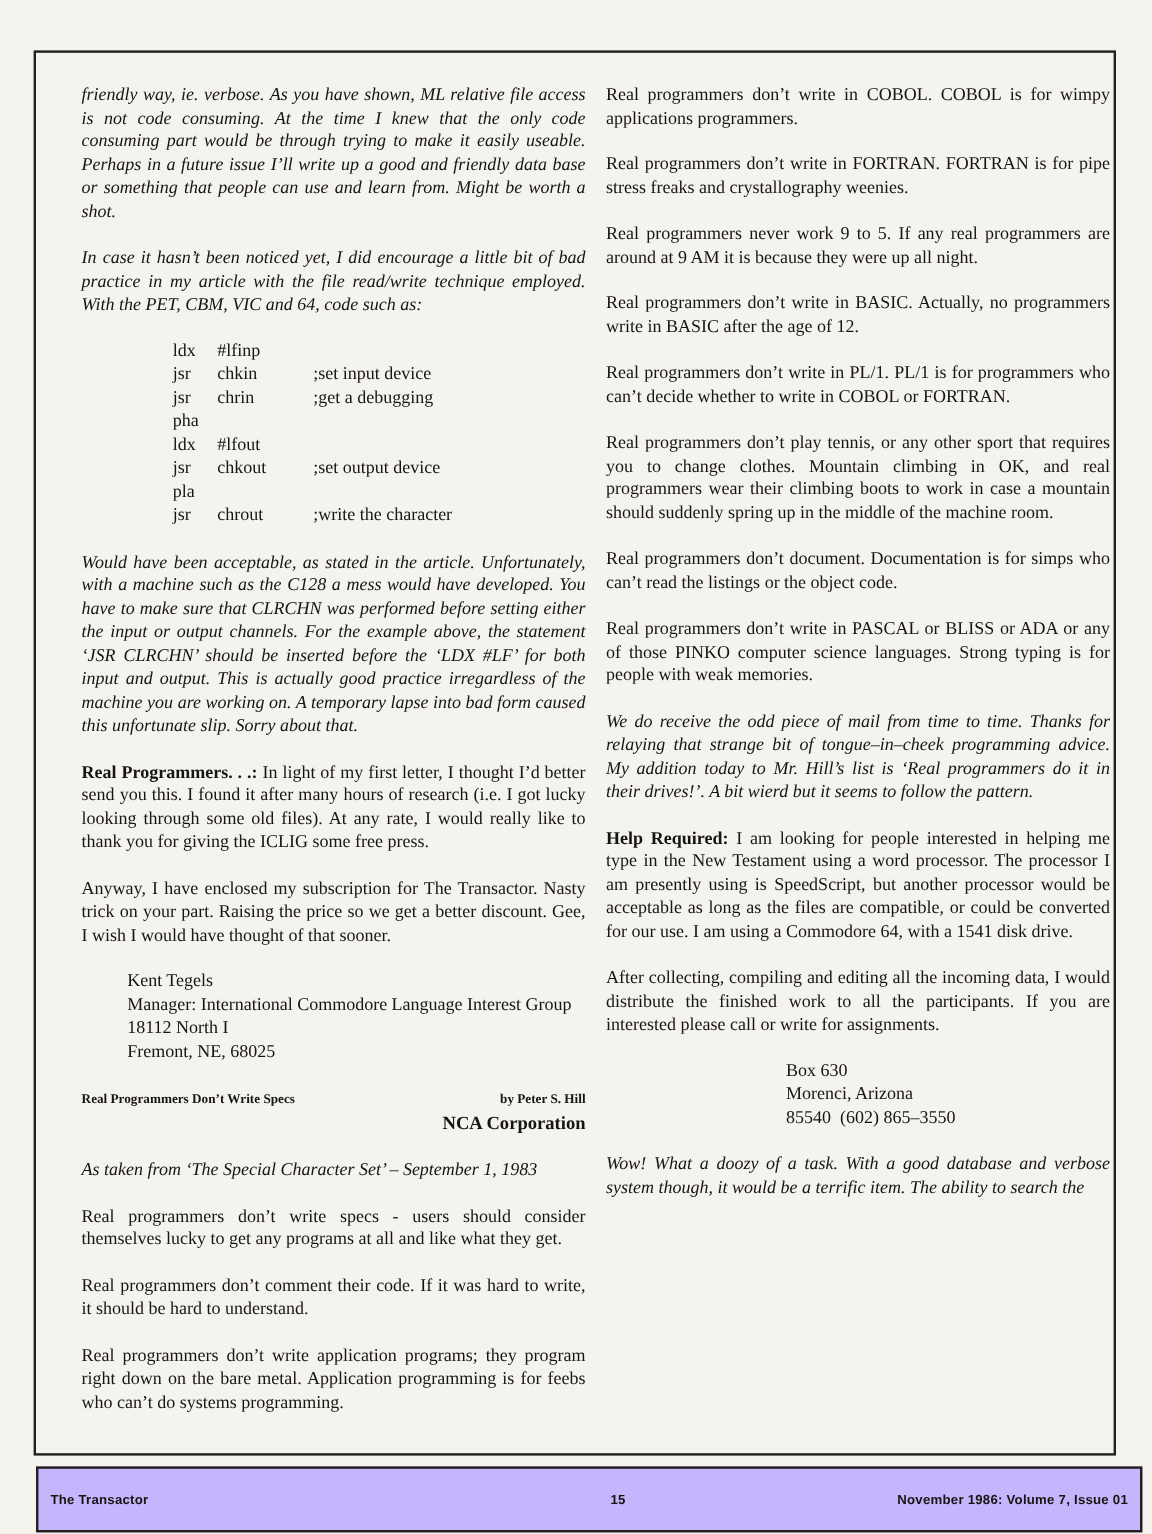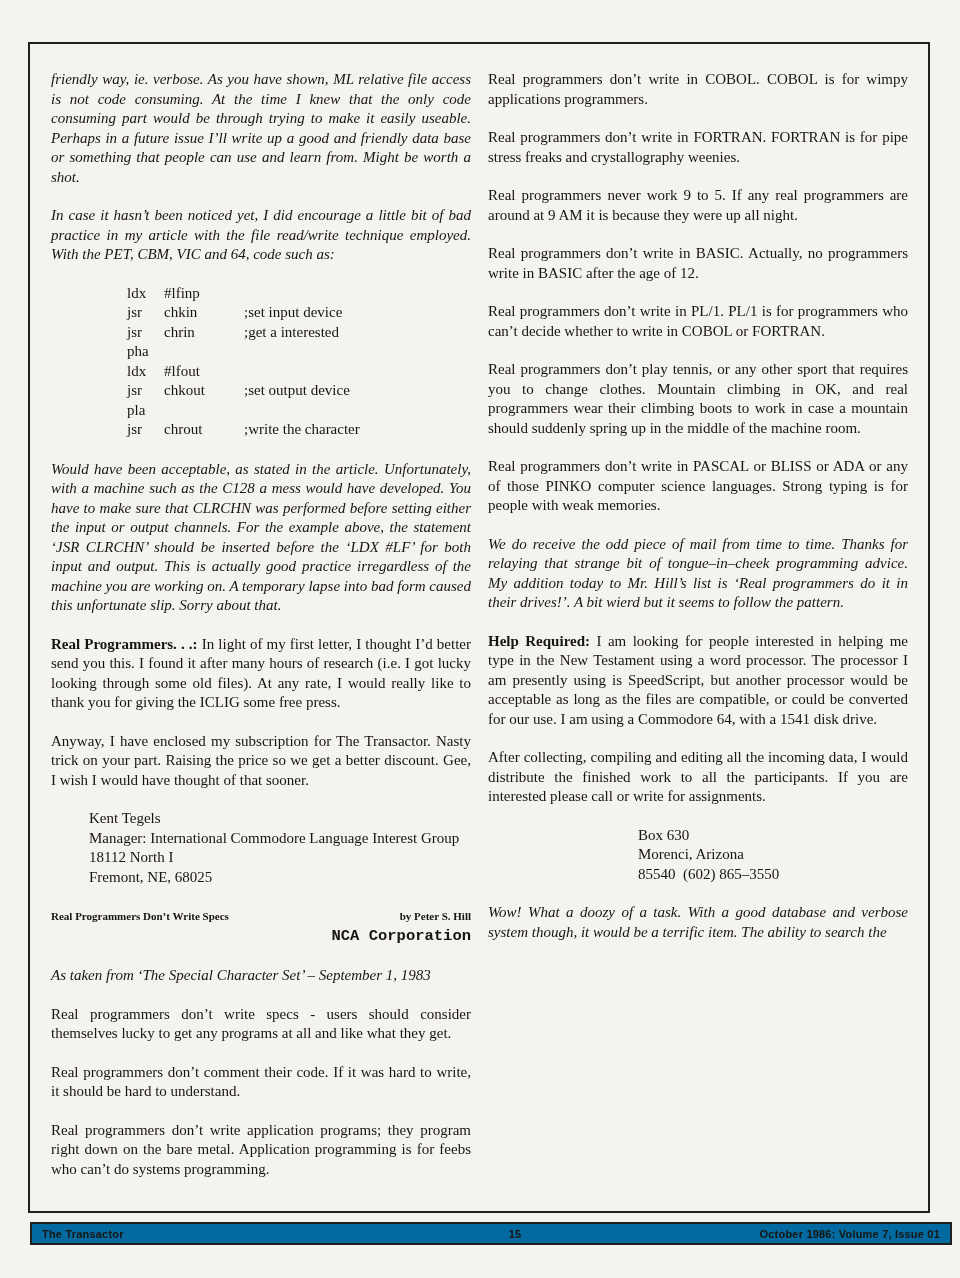--- a/index.html
+++ b/index.html
@@ -6,21 +6,21 @@
   .page {
     position:relative; width:960px; height:1278px;
     background:#f5f3ee; color:#17150f;
     font-family:"Liberation Serif", serif;
     overflow:hidden;
   }
   .content-box {
     position:absolute; left:28px; top:42px;
     width:902px; height:1171px;
     border:2px solid #22201c; box-sizing:border-box;
-    padding:26px 20px 0 21px;
+    padding:26px 20px 0 38px;
     background:#f5f3ee;
   }
   .columns { display:flex; gap:17px; }
   .col {
     flex:0 0 420px; width:420px;
     font-size:15px; line-height:19.5px;
     text-align:justify;
   }
   .col p { margin:0 0 19px 0; }
   .ital { font-style:italic; }
@@ -31,30 +31,29 @@
   .code-arg { display:inline-block; width:80px; }
   .address-block { margin:0 0 20px 38px; text-align:left; }
   .address-block-right { margin:0 0 19px 150px; text-align:left; }
   .article-heading-row {
     display:flex; justify-content:space-between;
     font-weight:bold; font-size:11px; margin:0;
   }
   .article-org {
     text-align:right; font-weight:bold; font-size:15.5px;
     margin:0 0 20px 0;
-    font-family:Liberation Mono, monospace;
   }
   .source-line { margin:0 0 20px 0; }
   .footer-bar {
     position:absolute; left:30px; top:1222px;
     width:898px; height:19px;
     border:2px solid #22201c; box-sizing:content-box;
-    background:#0369a1;
+    background:#c4b5fd;
     display:flex; align-items:center; justify-content:space-between;
-    padding:0 10px;
+    padding:16px 10px;
     font-family:"Liberation Sans", sans-serif;
     font-weight:bold; font-size:11px; letter-spacing:0.2px;
   }
   .footer-center {
     position:absolute; left:50%; transform:translateX(-50%);margin-left:24px;
   }
 </style>
 </head>
 <body>
 
@@ -62,21 +61,21 @@
   <div class="content-box">
     <div class="columns">
 
       <div class="col">
         <p class="ital">friendly way, ie. verbose. As you have shown, ML relative file access is not code consuming. At the time I knew that the only code consuming part would be through trying to make it easily useable. Perhaps in a future issue I’ll write up a good and friendly data base or something that people can use and learn from. Might be worth a shot.</p>
         <p class="ital">In case it hasn’t been noticed yet, I did encourage a little bit of bad practice in my article with the file read/write technique employed. With the PET, CBM, VIC and 64, code such as:</p>
 
         <div class="code-block">
           <div class="code-line"><span class="code-op">ldx</span><span class="code-arg">#lfinp</span><span class="code-comment"></span></div>
           <div class="code-line"><span class="code-op">jsr</span><span class="code-arg">chkin</span><span class="code-comment">;set input device</span></div>
-          <div class="code-line"><span class="code-op">jsr</span><span class="code-arg">chrin</span><span class="code-comment">;get a interested</span></div>
+          <div class="code-line"><span class="code-op">jsr</span><span class="code-arg">chrin</span><span class="code-comment">;get a debugging</span></div>
           <div class="code-line"><span class="code-op">pha</span><span class="code-arg"></span><span class="code-comment"></span></div>
           <div class="code-line"><span class="code-op">ldx</span><span class="code-arg">#lfout</span><span class="code-comment"></span></div>
           <div class="code-line"><span class="code-op">jsr</span><span class="code-arg">chkout</span><span class="code-comment">;set output device</span></div>
           <div class="code-line"><span class="code-op">pla</span><span class="code-arg"></span><span class="code-comment"></span></div>
           <div class="code-line"><span class="code-op">jsr</span><span class="code-arg">chrout</span><span class="code-comment">;write the character</span></div>
         </div>
 
         <p class="ital">Would have been acceptable, as stated in the article. Unfortunately, with a machine such as the C128 a mess would have developed. You have to make sure that CLRCHN was performed before setting either the input or output channels. For the example above, the statement ‘JSR CLRCHN’ should be inserted before the ‘LDX #LF’ for both input and output. This is actually good practice irregardless of the machine you are working on. A temporary lapse into bad form caused this unfortunate slip. Sorry about that.</p>
 
         <p><span class="lead">Real Programmers. . .:</span><span> In light of my first letter, I thought I’d better send you this. I found it after many hours of research (i.e. I got lucky looking through some old files). At any rate, I would really like to thank you for giving the ICLIG some free press.</span></p>
@@ -102,20 +101,21 @@
         <p>Real programmers don’t write application programs; they program right down on the bare metal. Application programming is for feebs who can’t do systems programming.</p>
       </div>
 
       <div class="col">
         <p>Real programmers don’t write in COBOL. COBOL is for wimpy applications programmers.</p>
         <p>Real programmers don’t write in FORTRAN. FORTRAN is for pipe stress freaks and crystallography weenies.</p>
         <p>Real programmers never work 9 to 5. If any real programmers are around at 9 AM it is because they were up all night.</p>
         <p>Real programmers don’t write in BASIC. Actually, no programmers write in BASIC after the age of 12.</p>
         <p>Real programmers don’t write in PL/1. PL/1 is for programmers who can’t decide whether to write in COBOL or FORTRAN.</p>
         <p>Real programmers don’t play tennis, or any other sport that requires you to change clothes. Mountain climbing in OK, and real programmers wear their climbing boots to work in case a mountain should suddenly spring up in the middle of the machine room.</p>
+        <p>Real programmers don’t document. Documentation is for simps who can’t read the listings or the object code.</p>
         <p>Real programmers don’t write in PASCAL or BLISS or ADA or any of those PINKO computer science languages. Strong typing is for people with weak memories.</p>
 
         <p class="ital">We do receive the odd piece of mail from time to time. Thanks for relaying that strange bit of tongue–in–cheek programming advice. My addition today to Mr. Hill’s list is ‘Real programmers do it in their drives!’. A bit wierd but it seems to follow the pattern.</p>
 
         <p><span class="lead">Help Required:</span><span> I am looking for people interested in helping me type in the New Testament using a word processor. The processor I am presently using is SpeedScript, but another processor would be acceptable as long as the files are compatible, or could be converted for our use. I am using a Commodore 64, with a 1541 disk drive.</span></p>
         <p>After collecting, compiling and editing all the incoming data, I would distribute the finished work to all the participants. If you are interested please call or write for assignments.</p>
 
         <div class="address-block-right">
           <div>Box 630</div>
           <div>Morenci, Arizona</div>
@@ -124,15 +124,15 @@
 
         <p class="ital">Wow! What a doozy of a task. With a good database and verbose system though, it would be a terrific item. The ability to search the</p>
       </div>
 
     </div>
   </div>
 
   <div class="footer-bar">
     <span>The Transactor</span>
     <span class="footer-center">15</span>
-    <span>October 1986: Volume 7, Issue 01</span>
+    <span>November 1986: Volume 7, Issue 01</span>
   </div>
 </div>
 
 </body></html>

